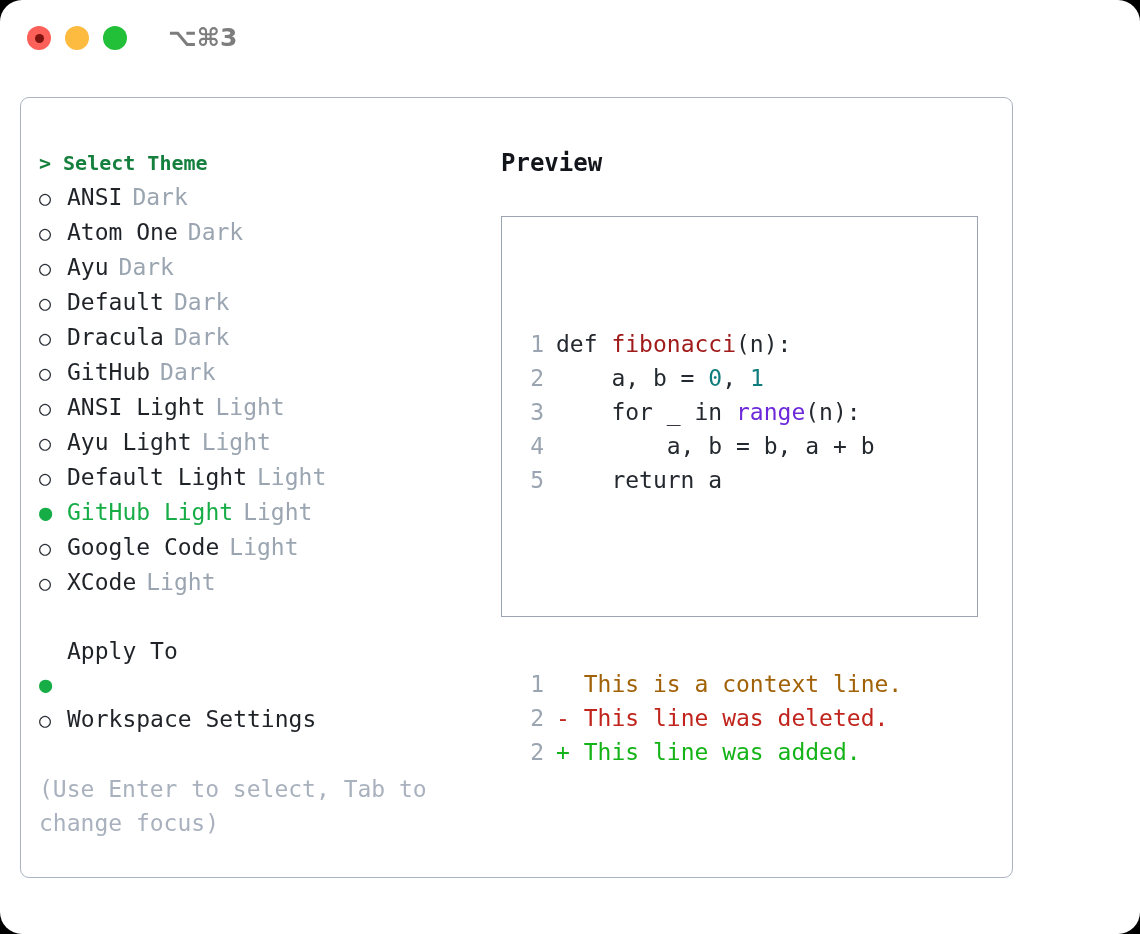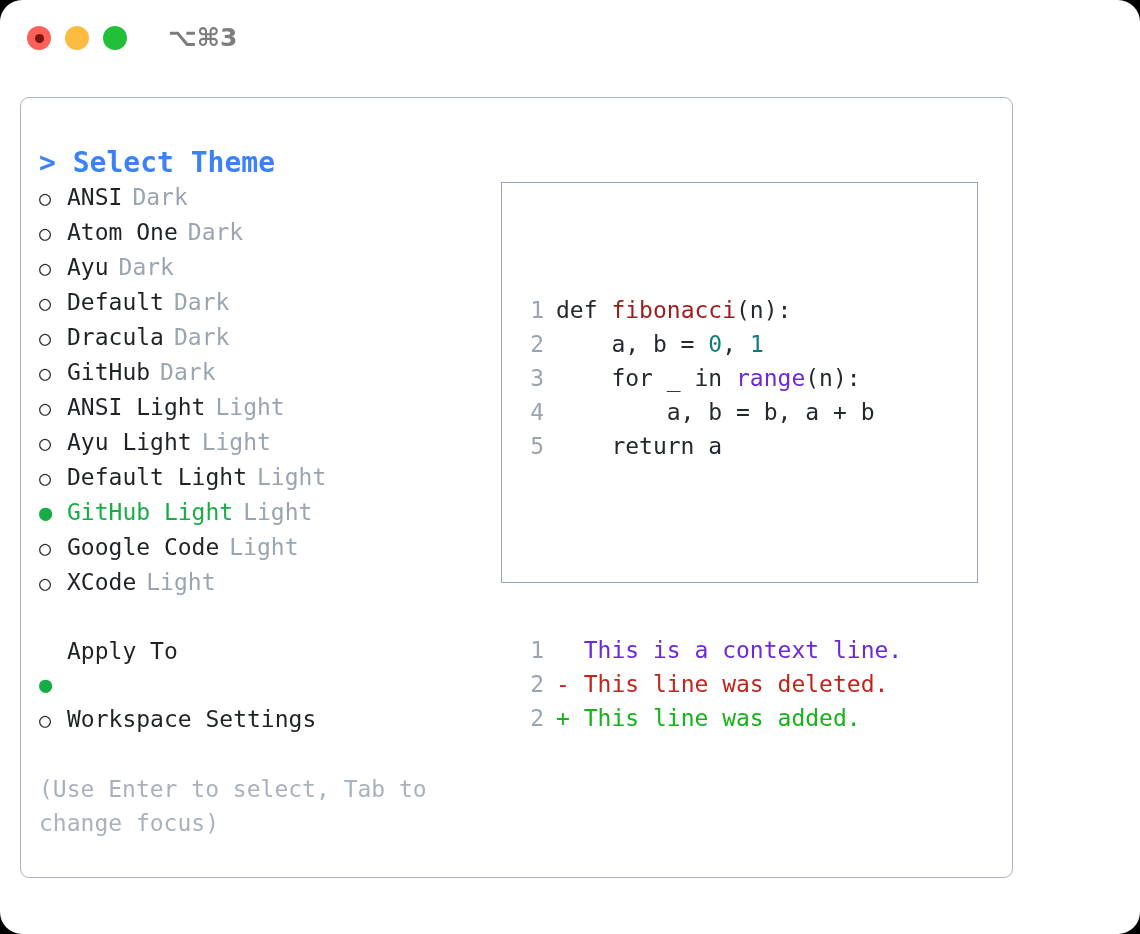--- a/index.html
+++ b/index.html
@@ -86,23 +86,23 @@
     height: 100%;
   }
   
   .left-col {
     position: absolute;
     left: 18px;
     top: 48px;
     width: 460px;
   }
   .section-title {
-    font-size: 28px;
+    font-size: 20px;
     font-weight: bold;
-    color: #3b82f6;
+    color: #15803d;
     line-height: 34px;
     white-space: pre;
   }
   .list { margin: 0; padding: 0; }
   .row {
     display: flex;
     align-items: baseline;
     line-height: 34px;
     font-size: 23px;
     white-space: pre;
@@ -171,21 +171,21 @@
     width: 28px;
     flex: 0 0 28px;
     text-align: right;
     color: #9aa5b1;
     margin-right: 12px;
   }
   .ctext { color: #24292f; }
   .tok-fn   { color: #a01b1b; margin-top: 41px; }
   .tok-num  { color: #0f7d7d; }
   .tok-bi   { color: #6d28d9; }
-  .d-ctx    { color: #6d28d9; }
+  .d-ctx    { color: #a16207; }
   .d-del    { color: #c0241c; }
   .d-add    { color: #14b317; }
   .gap-line { height: 34px; }
 </style>
 </head>
 <body>
 
 <div class="window">
 
   <div class="titlebar">
@@ -227,20 +227,21 @@
 
         <div class="list" id="apply-list">
             <div class="row"><span class="marker sel">●</span></div>
             <div class="row"><span class="marker">○</span><span class="label">Workspace Settings</span></div>
           </div>
 
         <div class="hint">(Use Enter to select, Tab to change focus)</div>
       </div>
 
       <div class="right-col">
+        <div class="preview-title">Preview</div>
 
         <div class="preview-box">
           <div class="code">
             <div id="code-block"><div class="cline"><span class="lnum">1</span><span><span class="ctext">def </span><span class="tok-fn">fibonacci</span><span class="ctext">(n):</span></span></div><div class="cline"><span class="lnum">2</span><span><span class="ctext">    a, b = </span><span class="tok-num">0</span><span class="ctext">, </span><span class="tok-num">1</span></span></div><div class="cline"><span class="lnum">3</span><span><span class="ctext">    for _ in </span><span class="tok-bi">range</span><span class="ctext">(n):</span></span></div><div class="cline"><span class="lnum">4</span><span><span class="ctext">        a, b = b, a + b</span></span></div><div class="cline"><span class="lnum">5</span><span><span class="ctext">    return a</span></span></div></div>
             <div class="gap-line"></div>
             <div id="diff-block"><div class="cline"><span class="lnum">1</span><span class="d-ctx">  </span><span class="d-ctx">This is a context line.</span></div><div class="cline"><span class="lnum">2</span><span class="d-del">- </span><span class="d-del">This line was deleted.</span></div><div class="cline"><span class="lnum">2</span><span class="d-add">+ </span><span class="d-add">This line was added.</span></div></div>
           </div>
         </div>
       </div>
 

